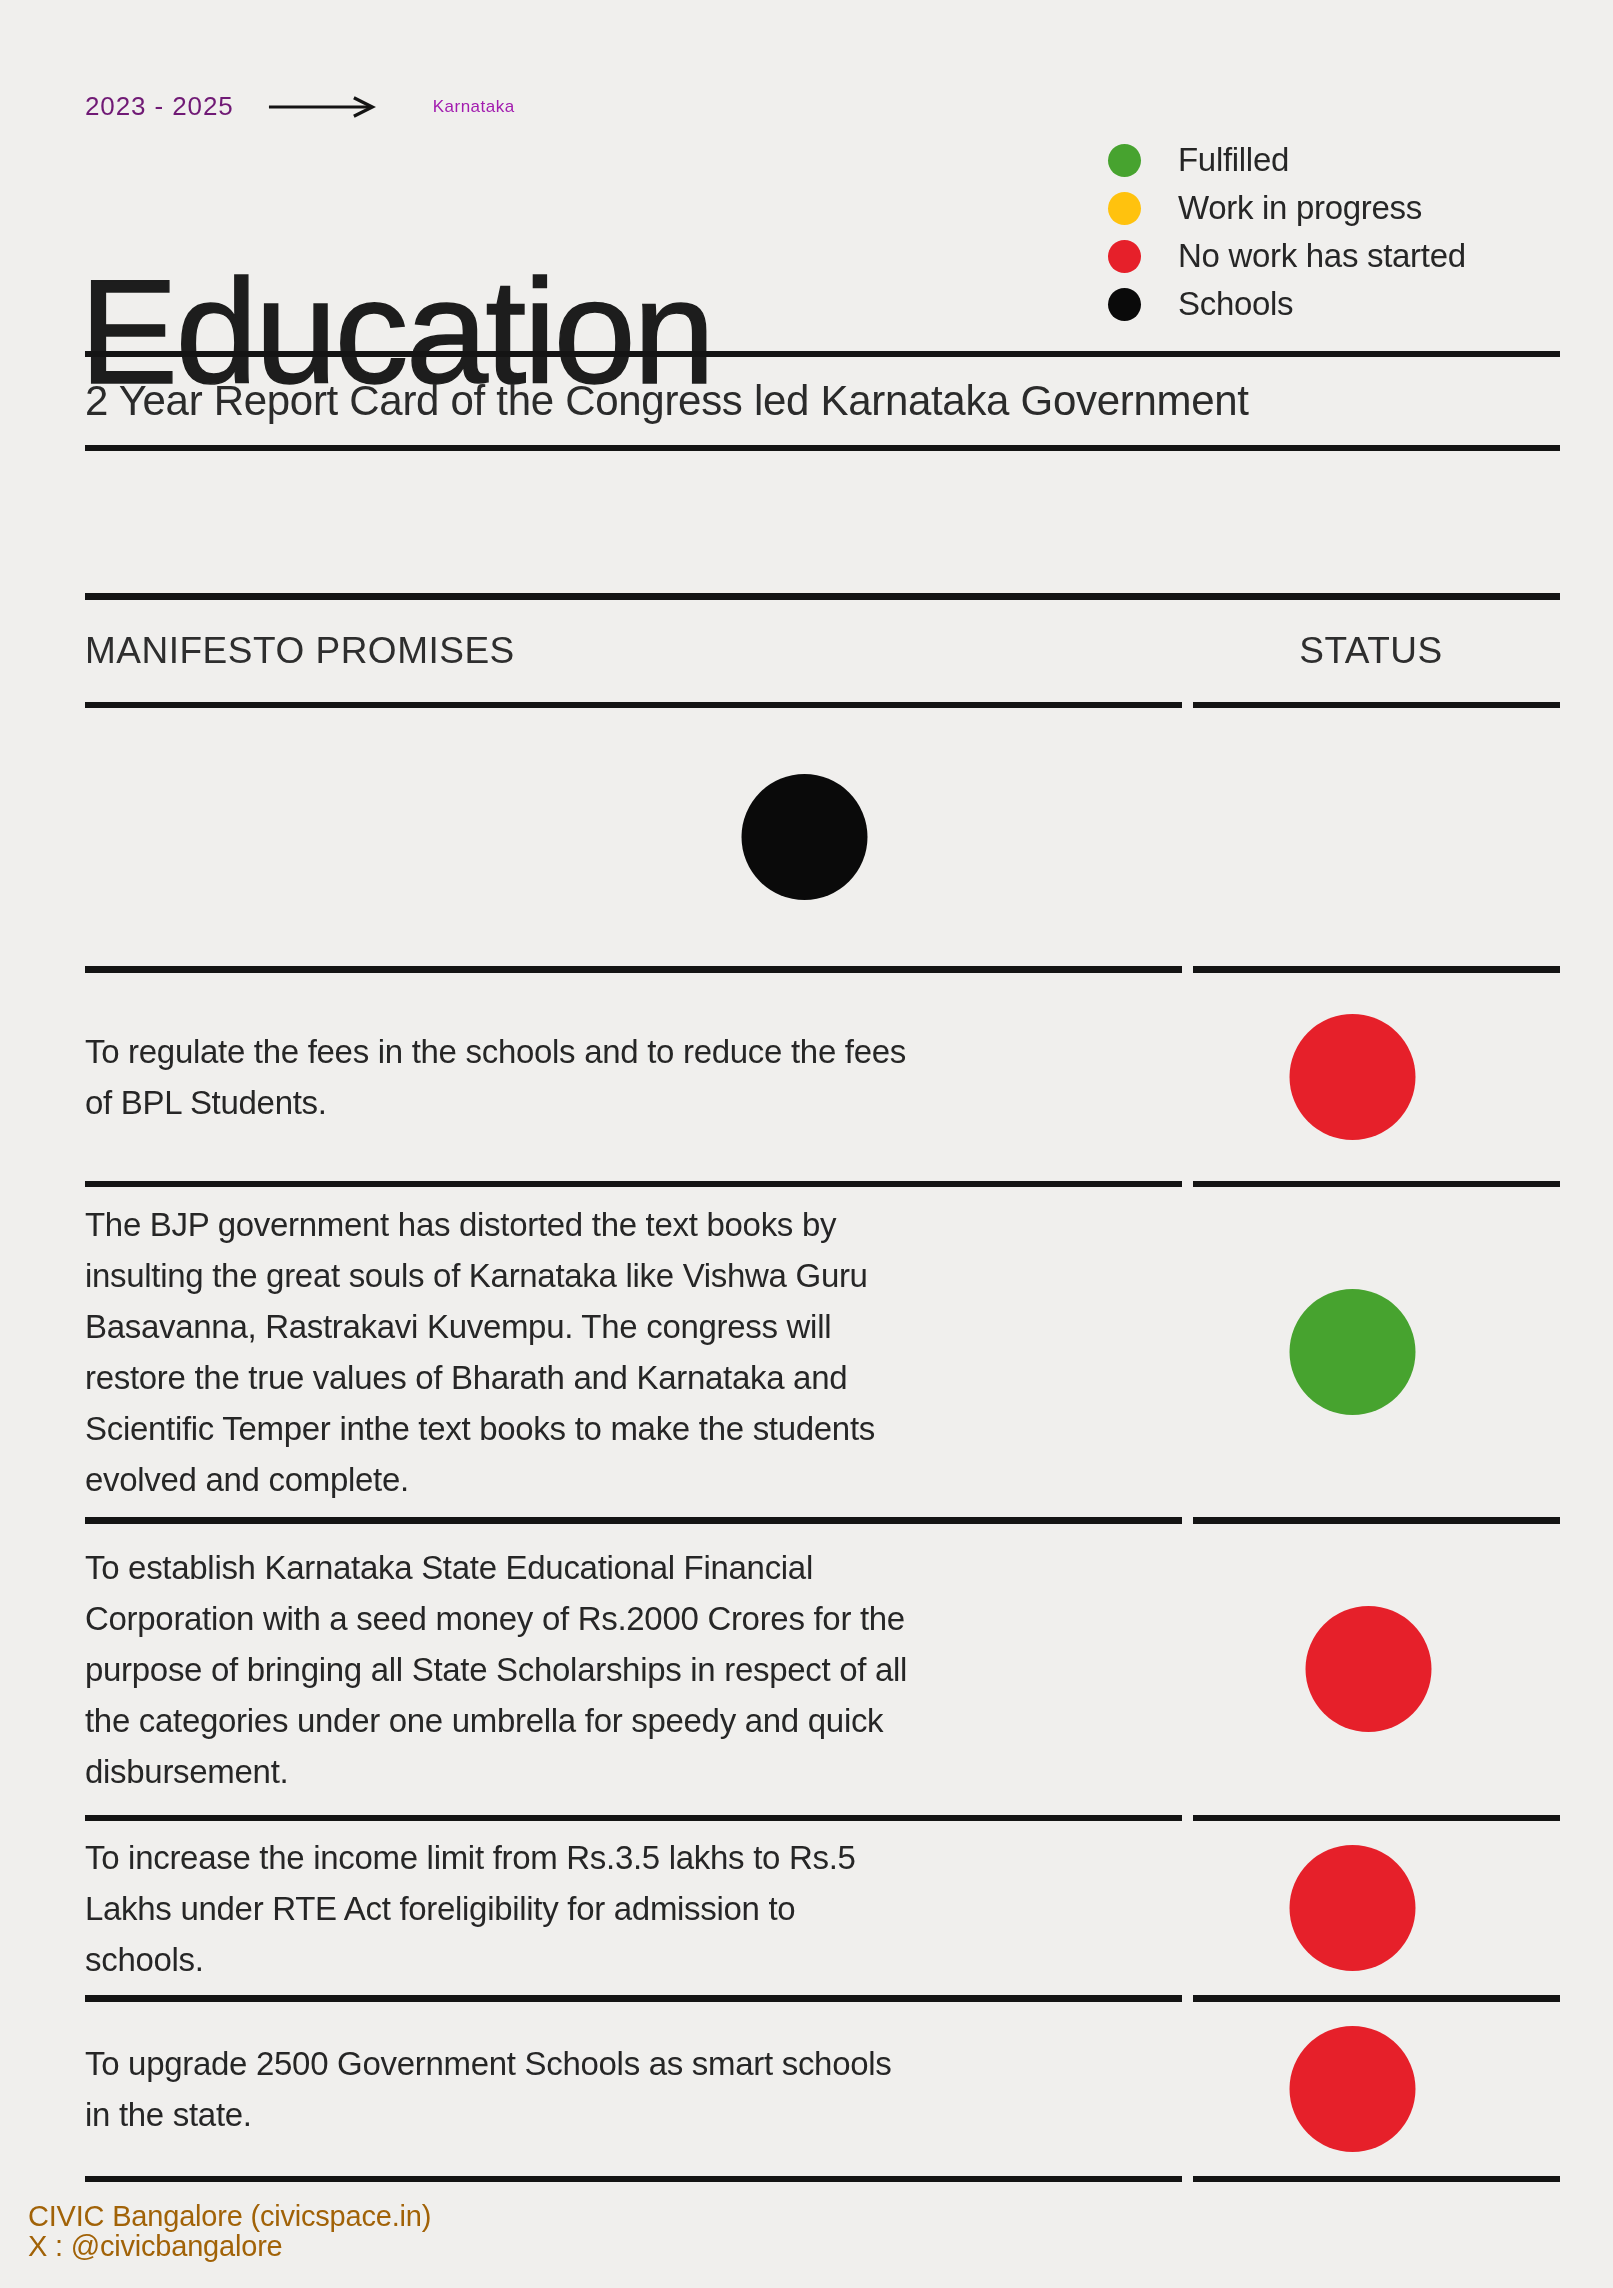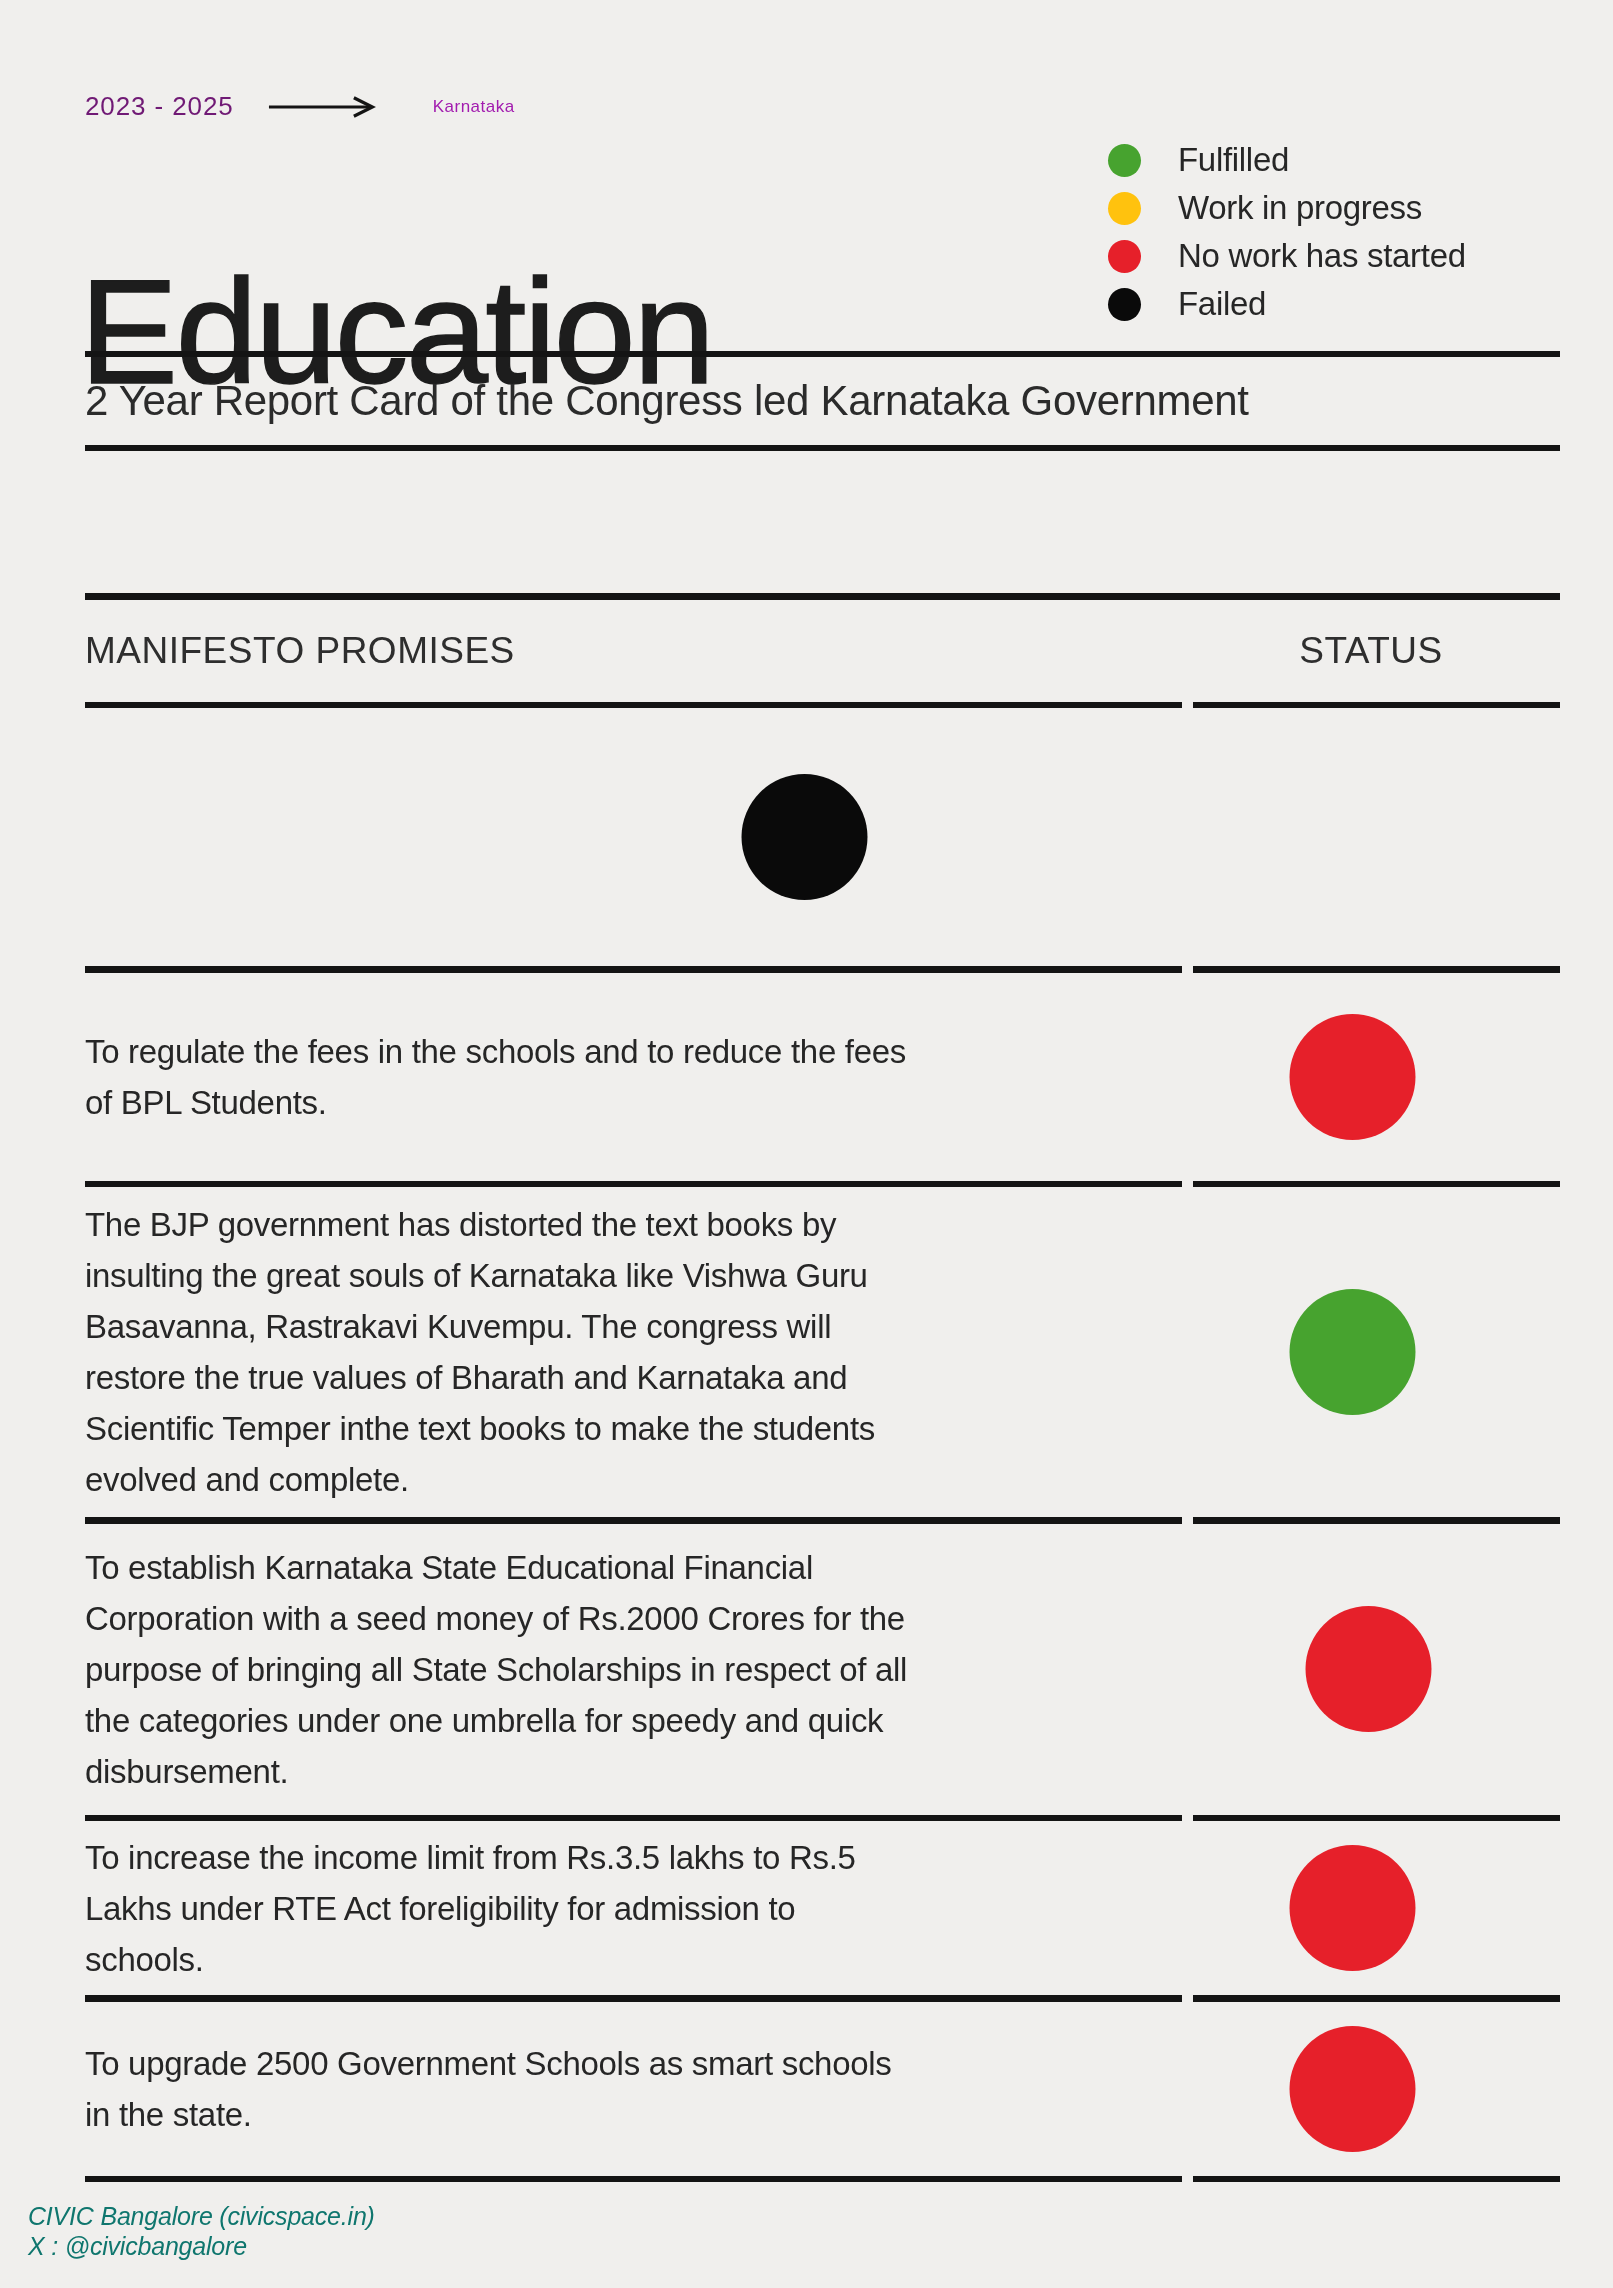--- a/index.html
+++ b/index.html
@@ -56,21 +56,21 @@
   .t-row.r6{min-height:174px;}
   .promise{
     width:1097px;font-size:33px;line-height:51px;
     color:#262626;letter-spacing:-0.3px;white-space:pre-line;
   }
   .promise strong{font-weight:700;}
   .status-cell{flex:1;display:flex;justify-content:center;}
   .status-dot{width:126px;height:126px;border-radius:50%;transform:translateX(-18.5px);}
 
   
-  .footer{position:absolute;left:28px;top:2201px;font-size:25px;line-height:30px;color:#0f766e;letter-spacing:-0.2px;font-style:italic;}
+  .footer{position:absolute;left:28px;top:2201px;font-size:29px;line-height:30px;color:#a16207;letter-spacing:-0.2px;}
 </style>
 </head>
 <body>
 
 <div class="content">
 
   <div class="meta-row">
     <span class="meta-period">2023 - 2025</span>
     <span class="meta-arrow">
       <svg width="111" height="24" viewBox="0 0 120 26">
@@ -89,21 +89,21 @@
     <div class="legend-item">
       <span class="legend-dot" style="background: rgb(255, 194, 14);"></span>
       <span class="legend-label">Work in progress</span>
     </div>
     <div class="legend-item">
       <span class="legend-dot" style="background: rgb(230, 32, 42);"></span>
       <span class="legend-label">No work has started</span>
     </div>
     <div class="legend-item">
       <span class="legend-dot" style="background: rgb(10, 10, 10);"></span>
-      <span class="legend-label">Failed</span>
+      <span class="legend-label">Schools</span>
     </div>
   </div>
 
   <h1 class="page-title">Education</h1>
 
   <div class="rule rule-1"></div>
   <div class="subtitle">2 Year Report Card of the Congress led Karnataka Government</div>
   <div class="rule rule-2"></div>
 
   <div class="table">

